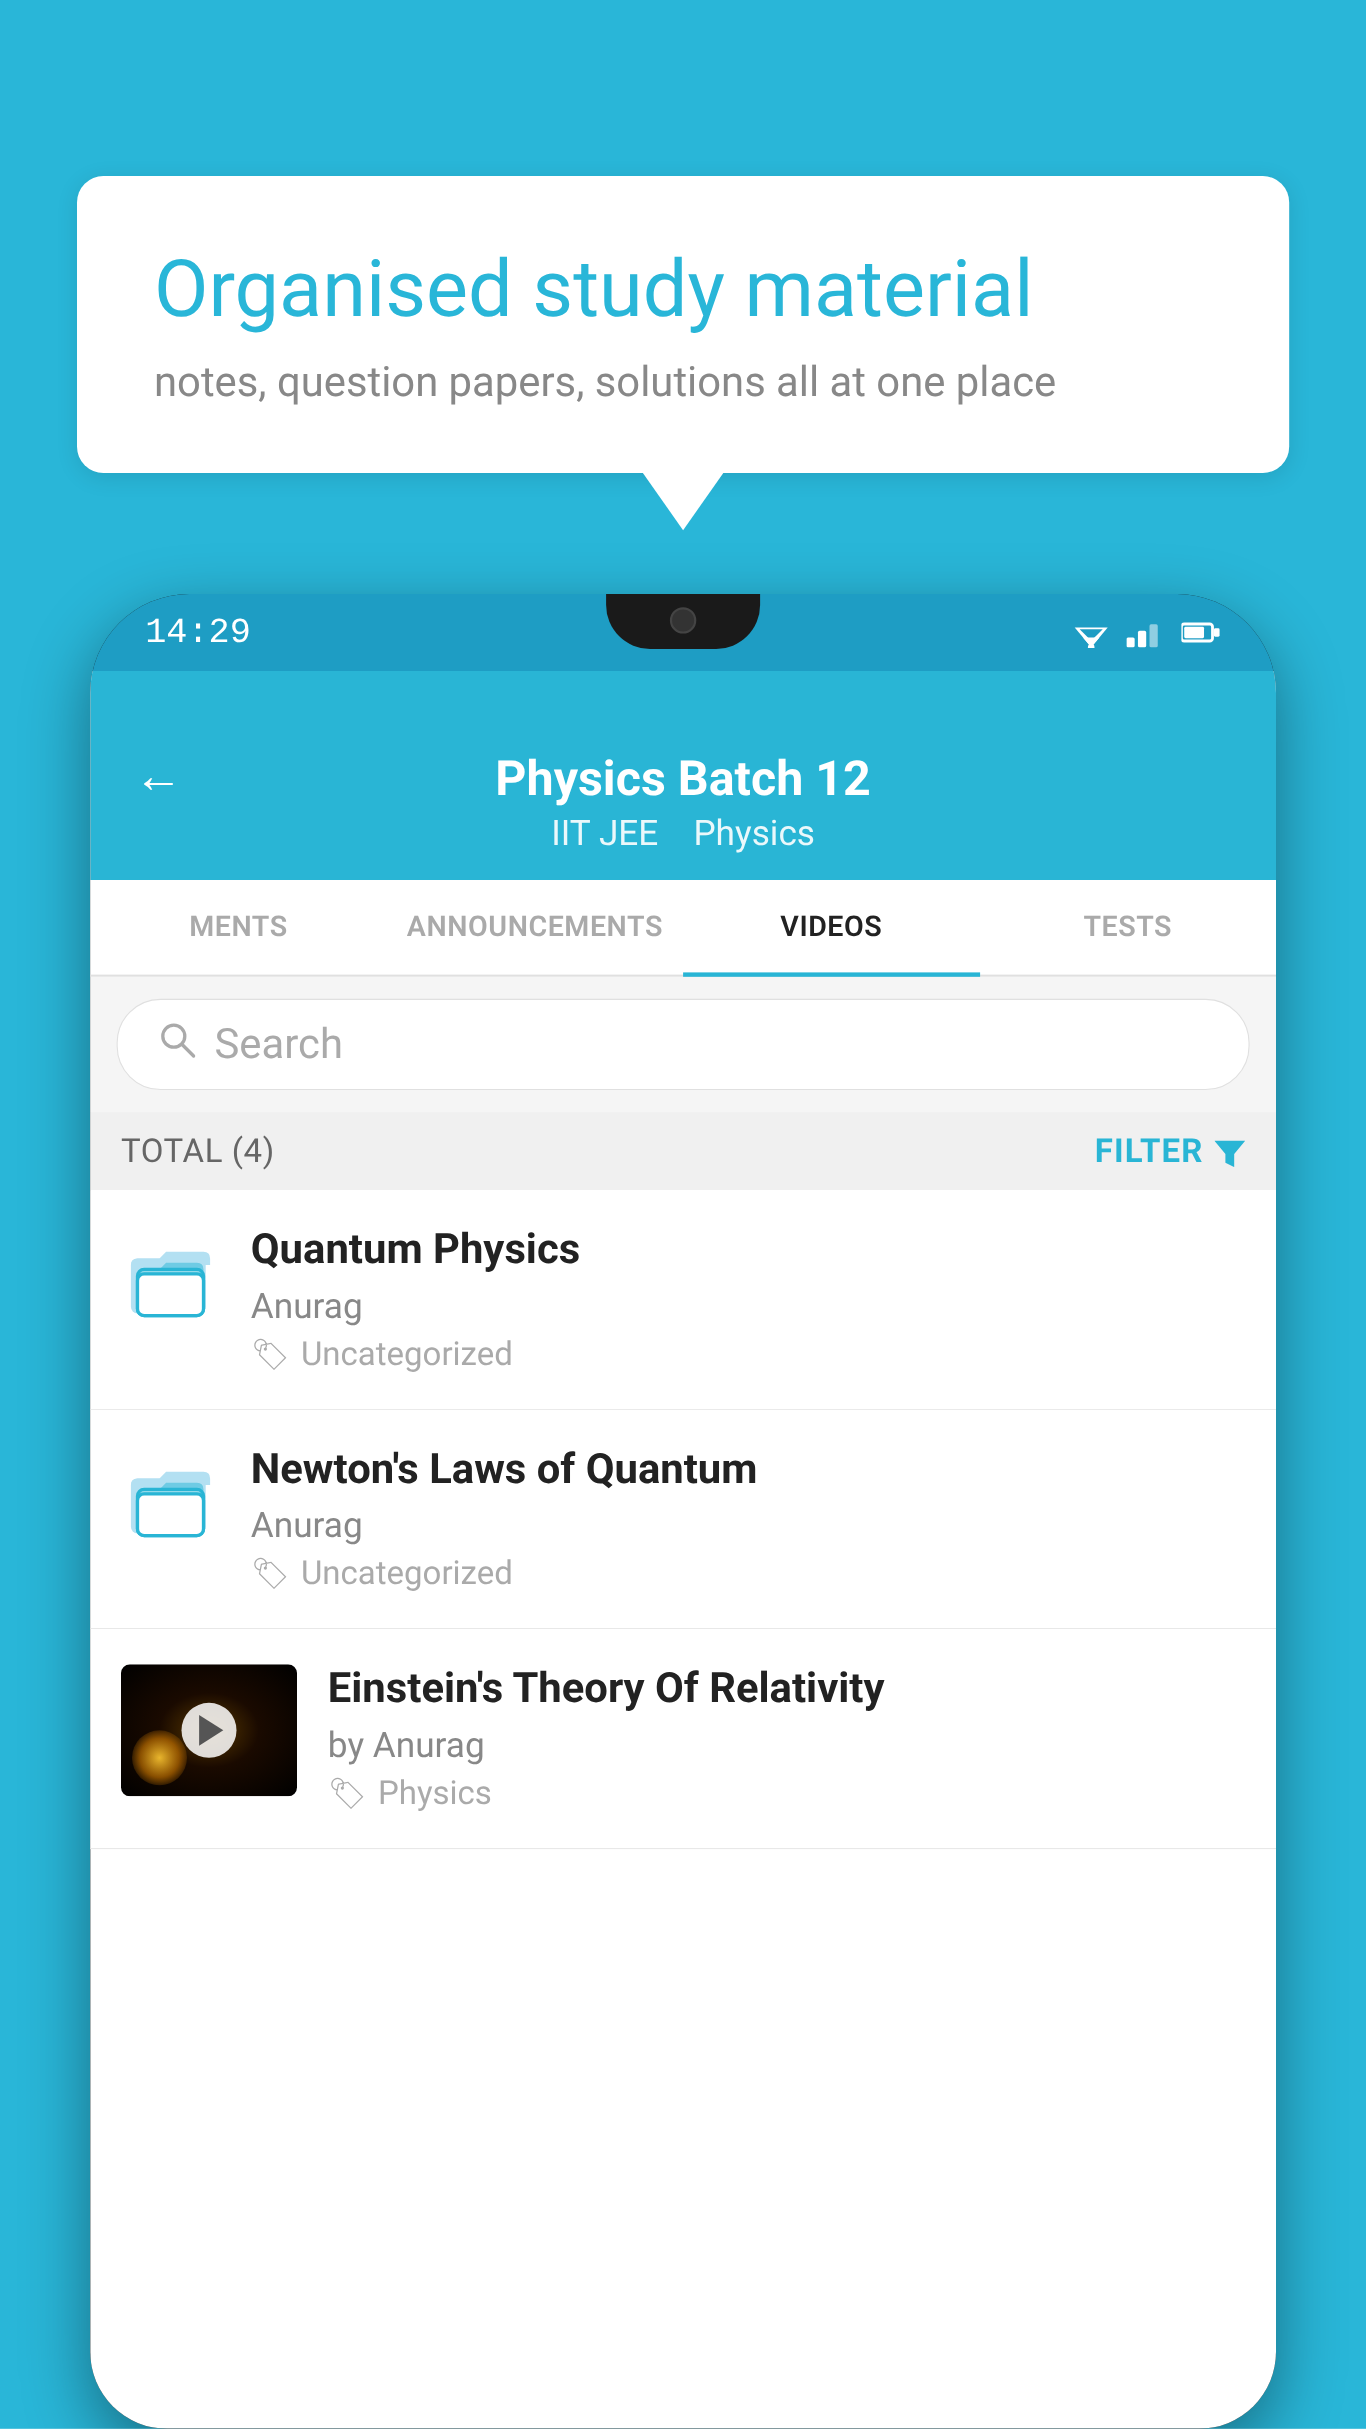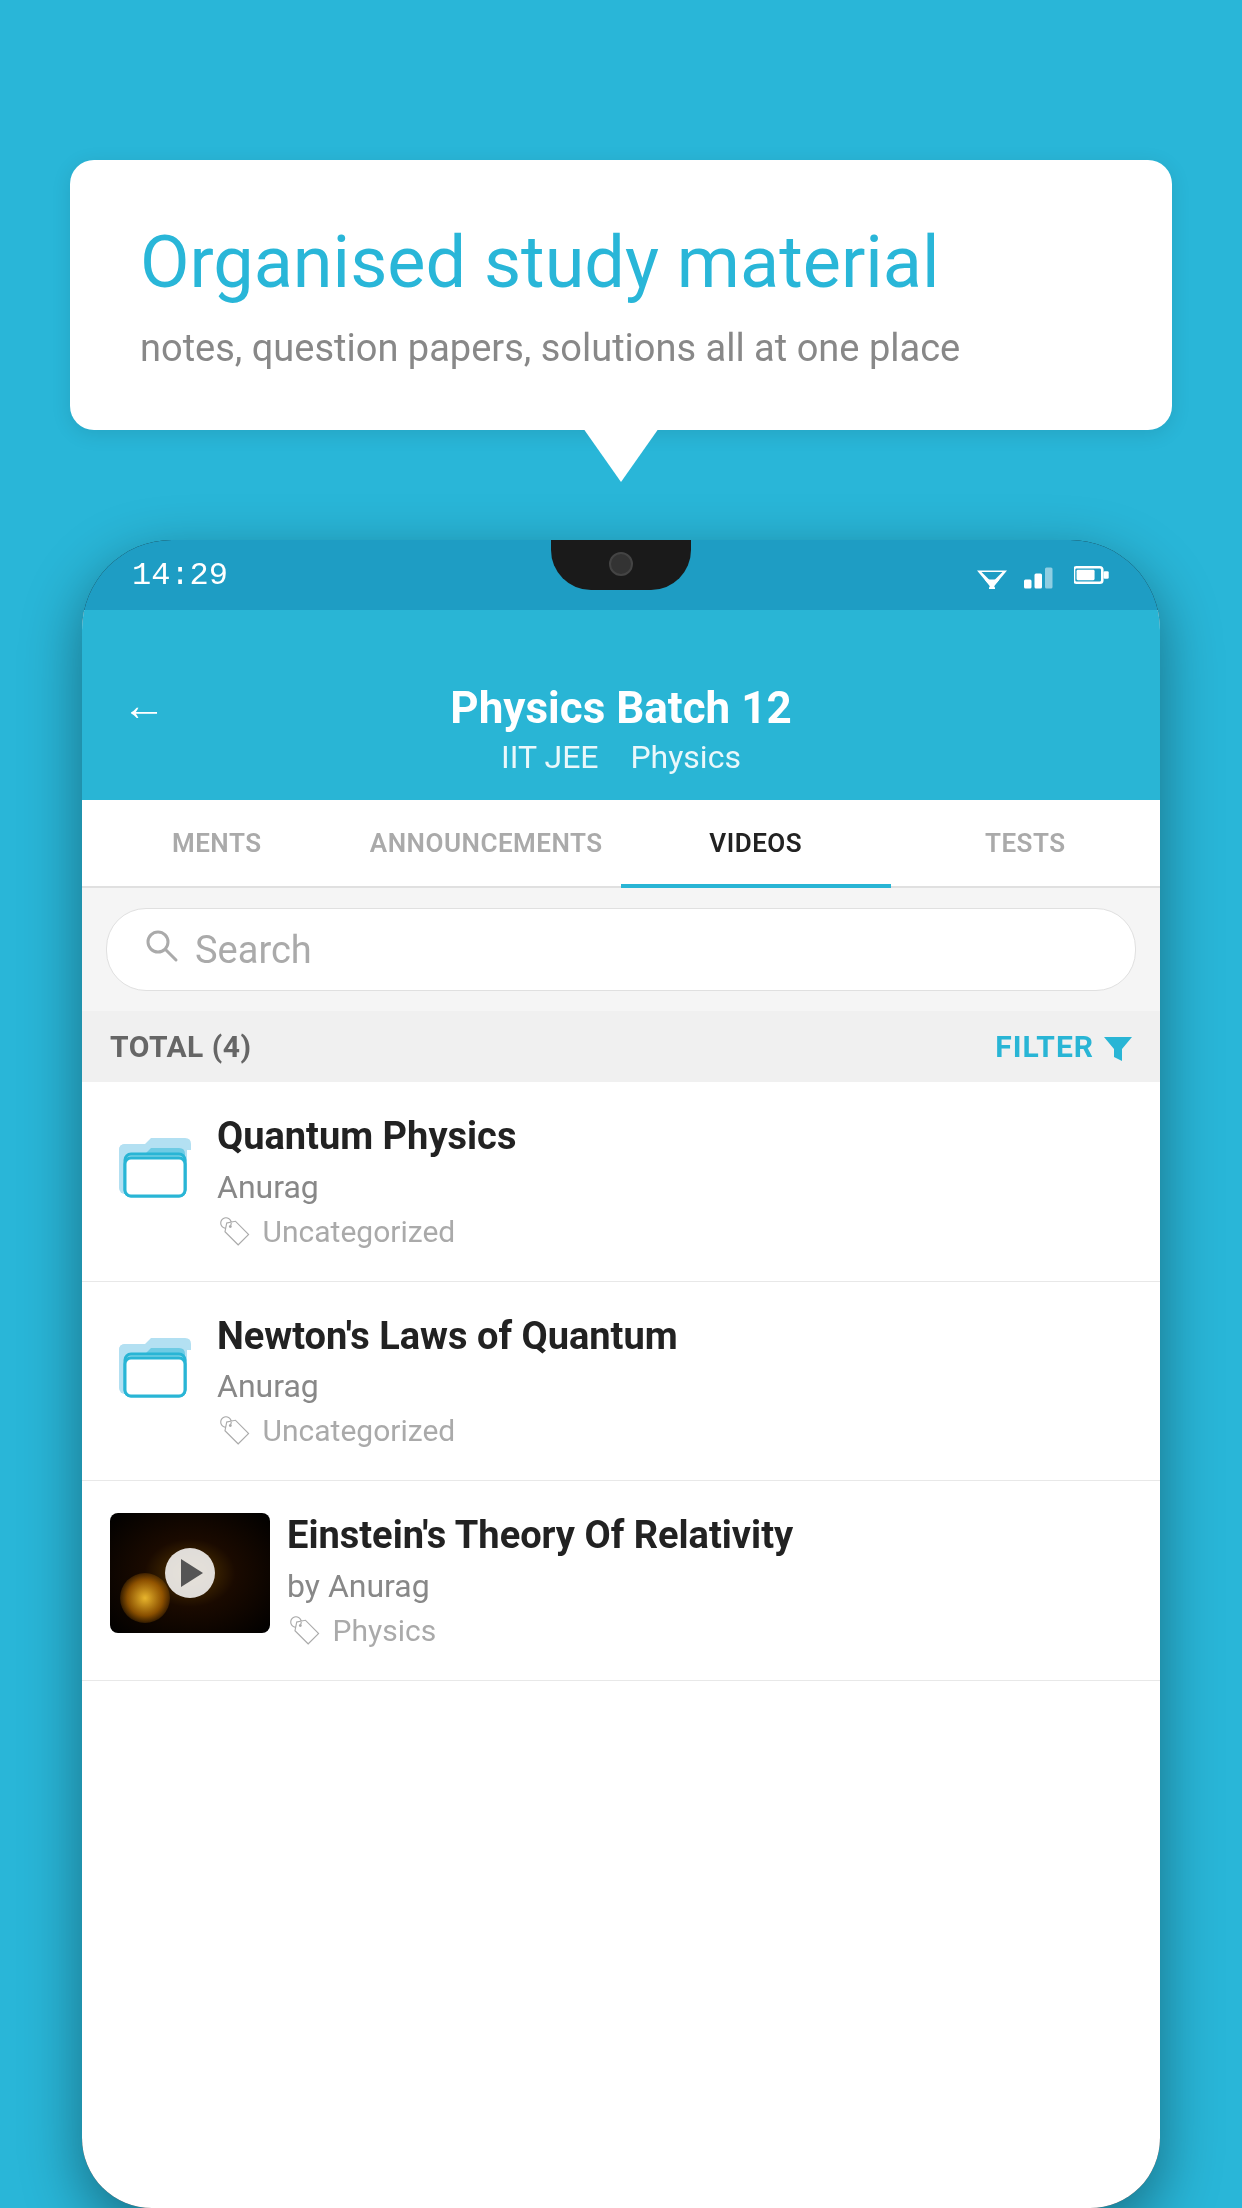--- a/index.html
+++ b/index.html
@@ -206,21 +206,21 @@
     .filter-row {
       display: flex;
       align-items: center;
       justify-content: space-between;
       padding: 18px 28px;
       background: #f0f0f0;
     }
     .total-label {
       font-size: 30px;
       color: #666;
-      font-weight: 700;
+      font-weight: 400;
       text-transform: uppercase;
       letter-spacing: 0.5px;
     }
     .filter-btn {
       display: flex;
       align-items: center;
       gap: 10px;
       color: #29b5d5;
       font-size: 30px;
       font-weight: 700;
@@ -228,21 +228,21 @@
       text-transform: uppercase;
     }
 
     
     .video-item {
       display: flex;
       align-items: flex-start;
       padding: 32px 28px;
       border-bottom: 1px solid #e8e8e8;
       background: white;
-      gap: 17px;
+      gap: 28px;
     }
     .video-thumbnail {
       width: 160px;
       min-width: 160px;
       height: 120px;
       background: #222;
       border-radius: 8px;
       overflow: hidden;
       position: relative;
     }

